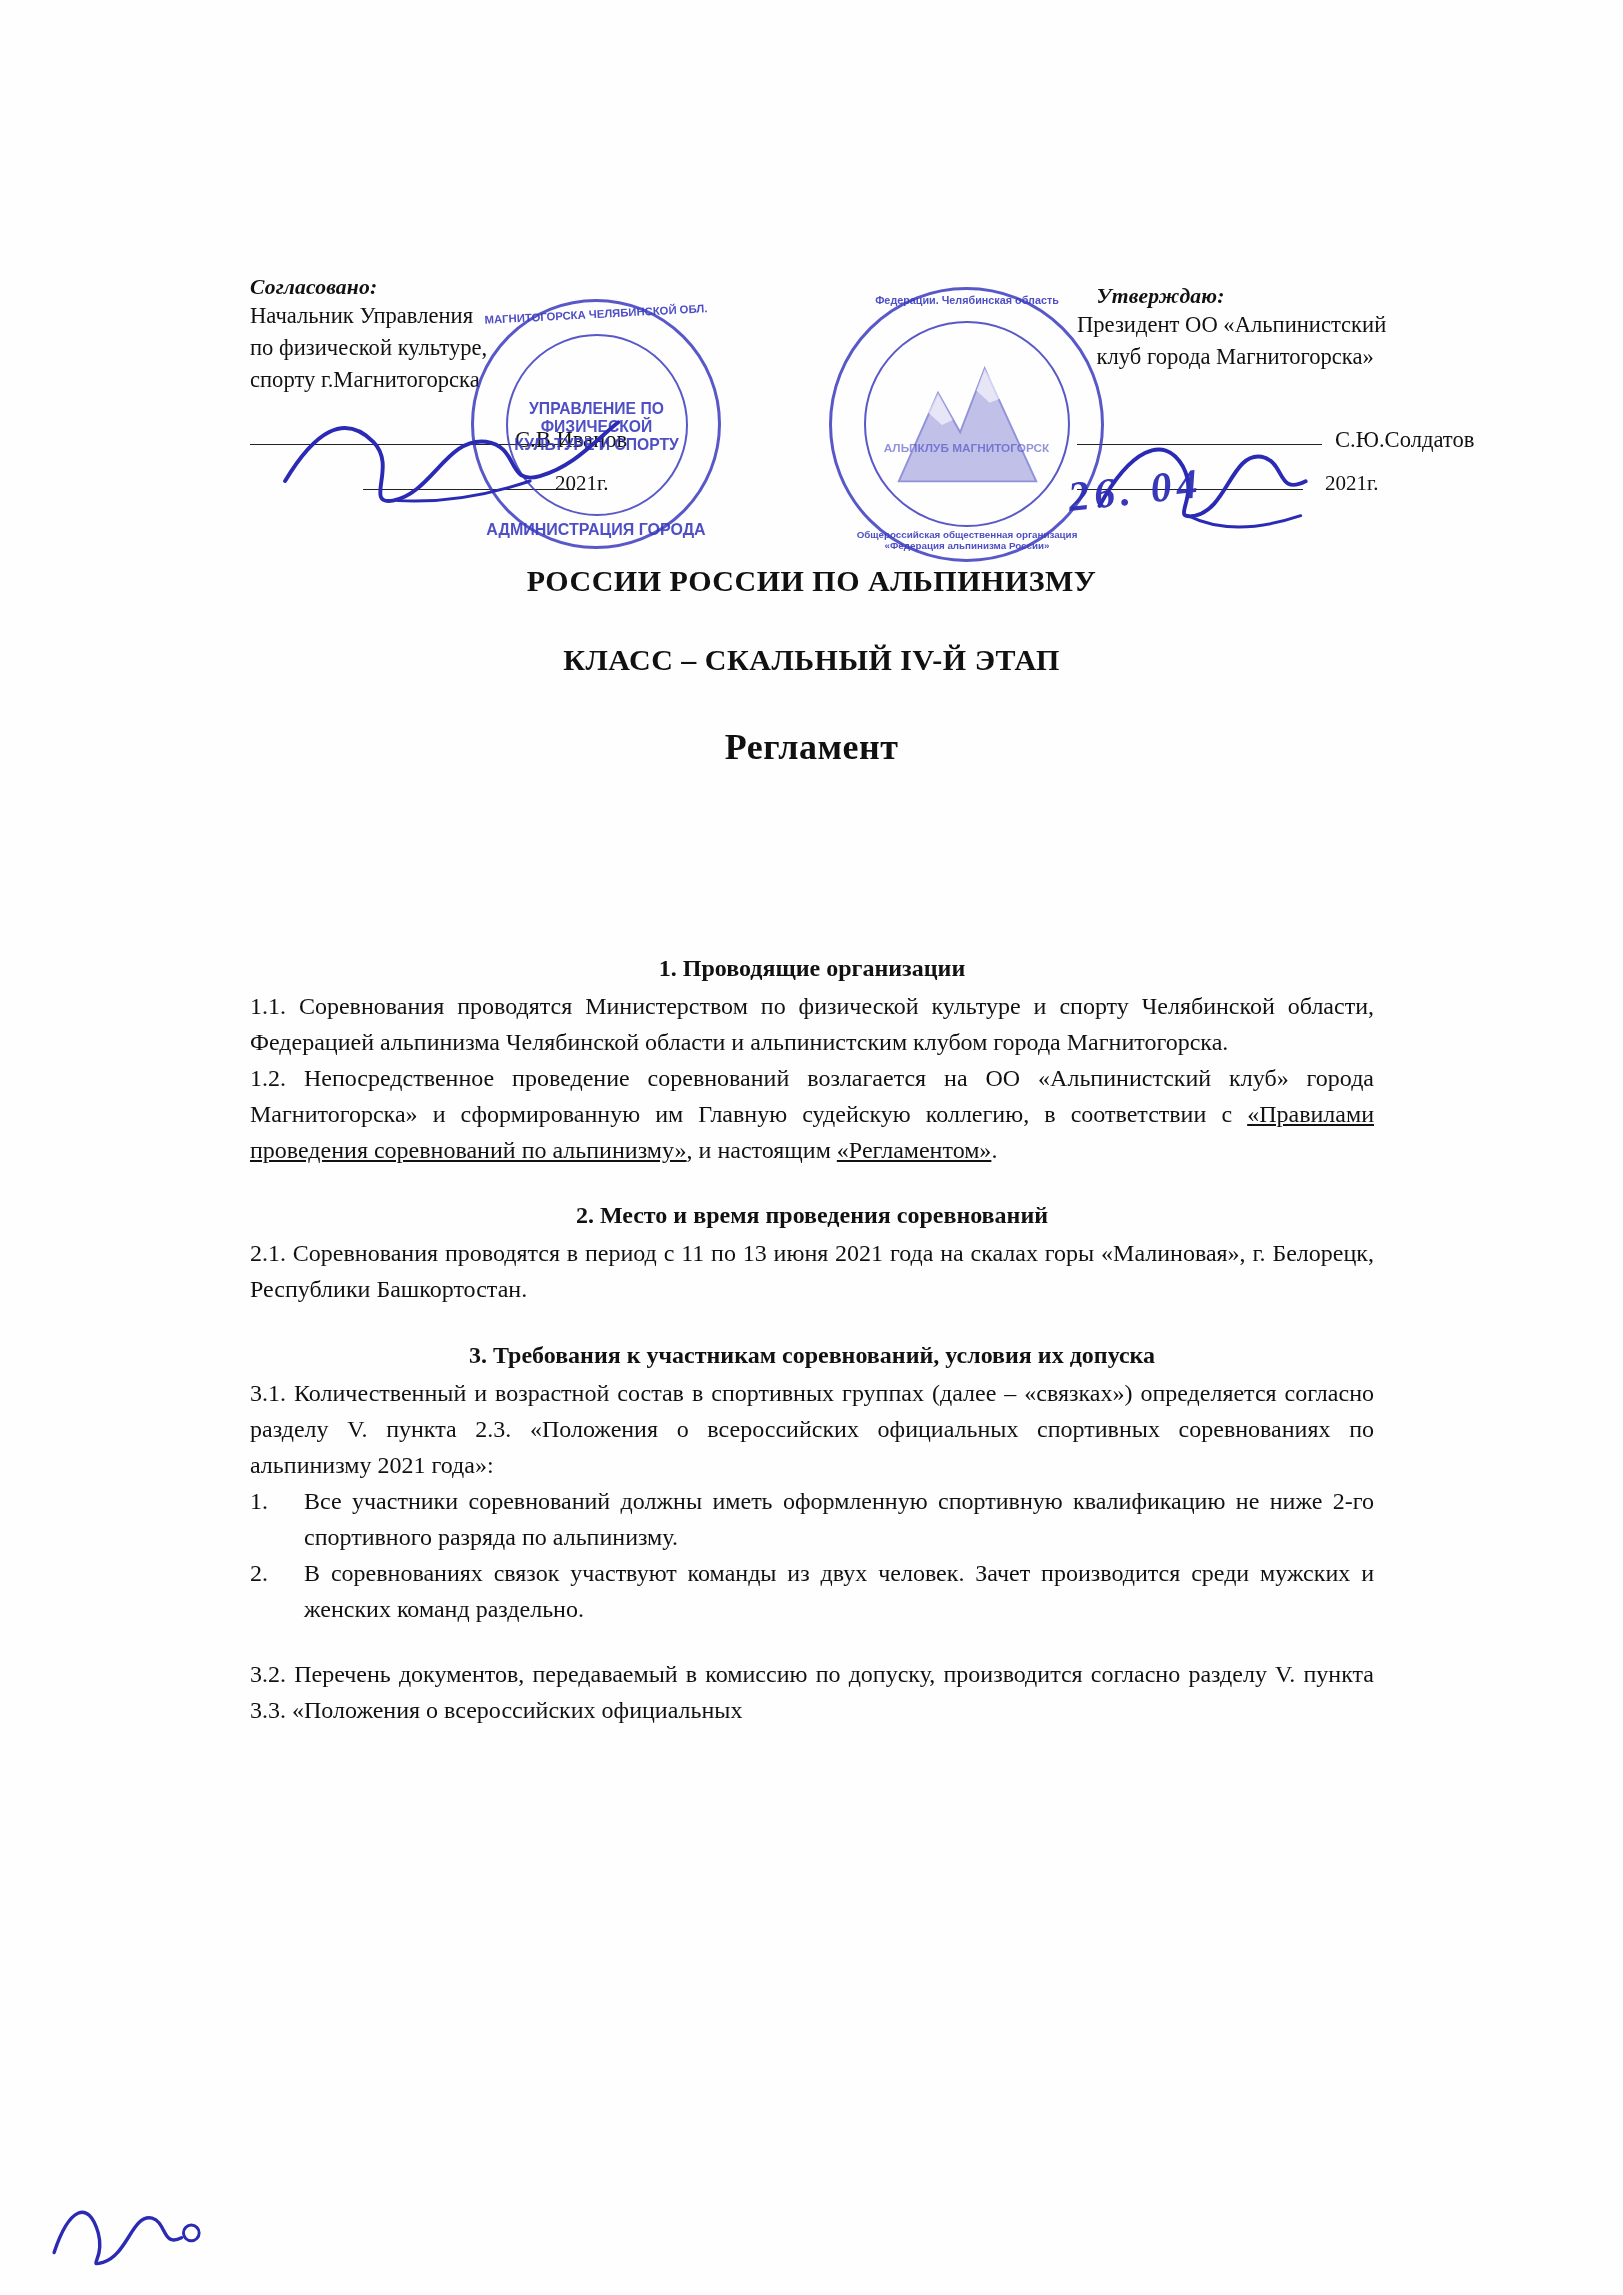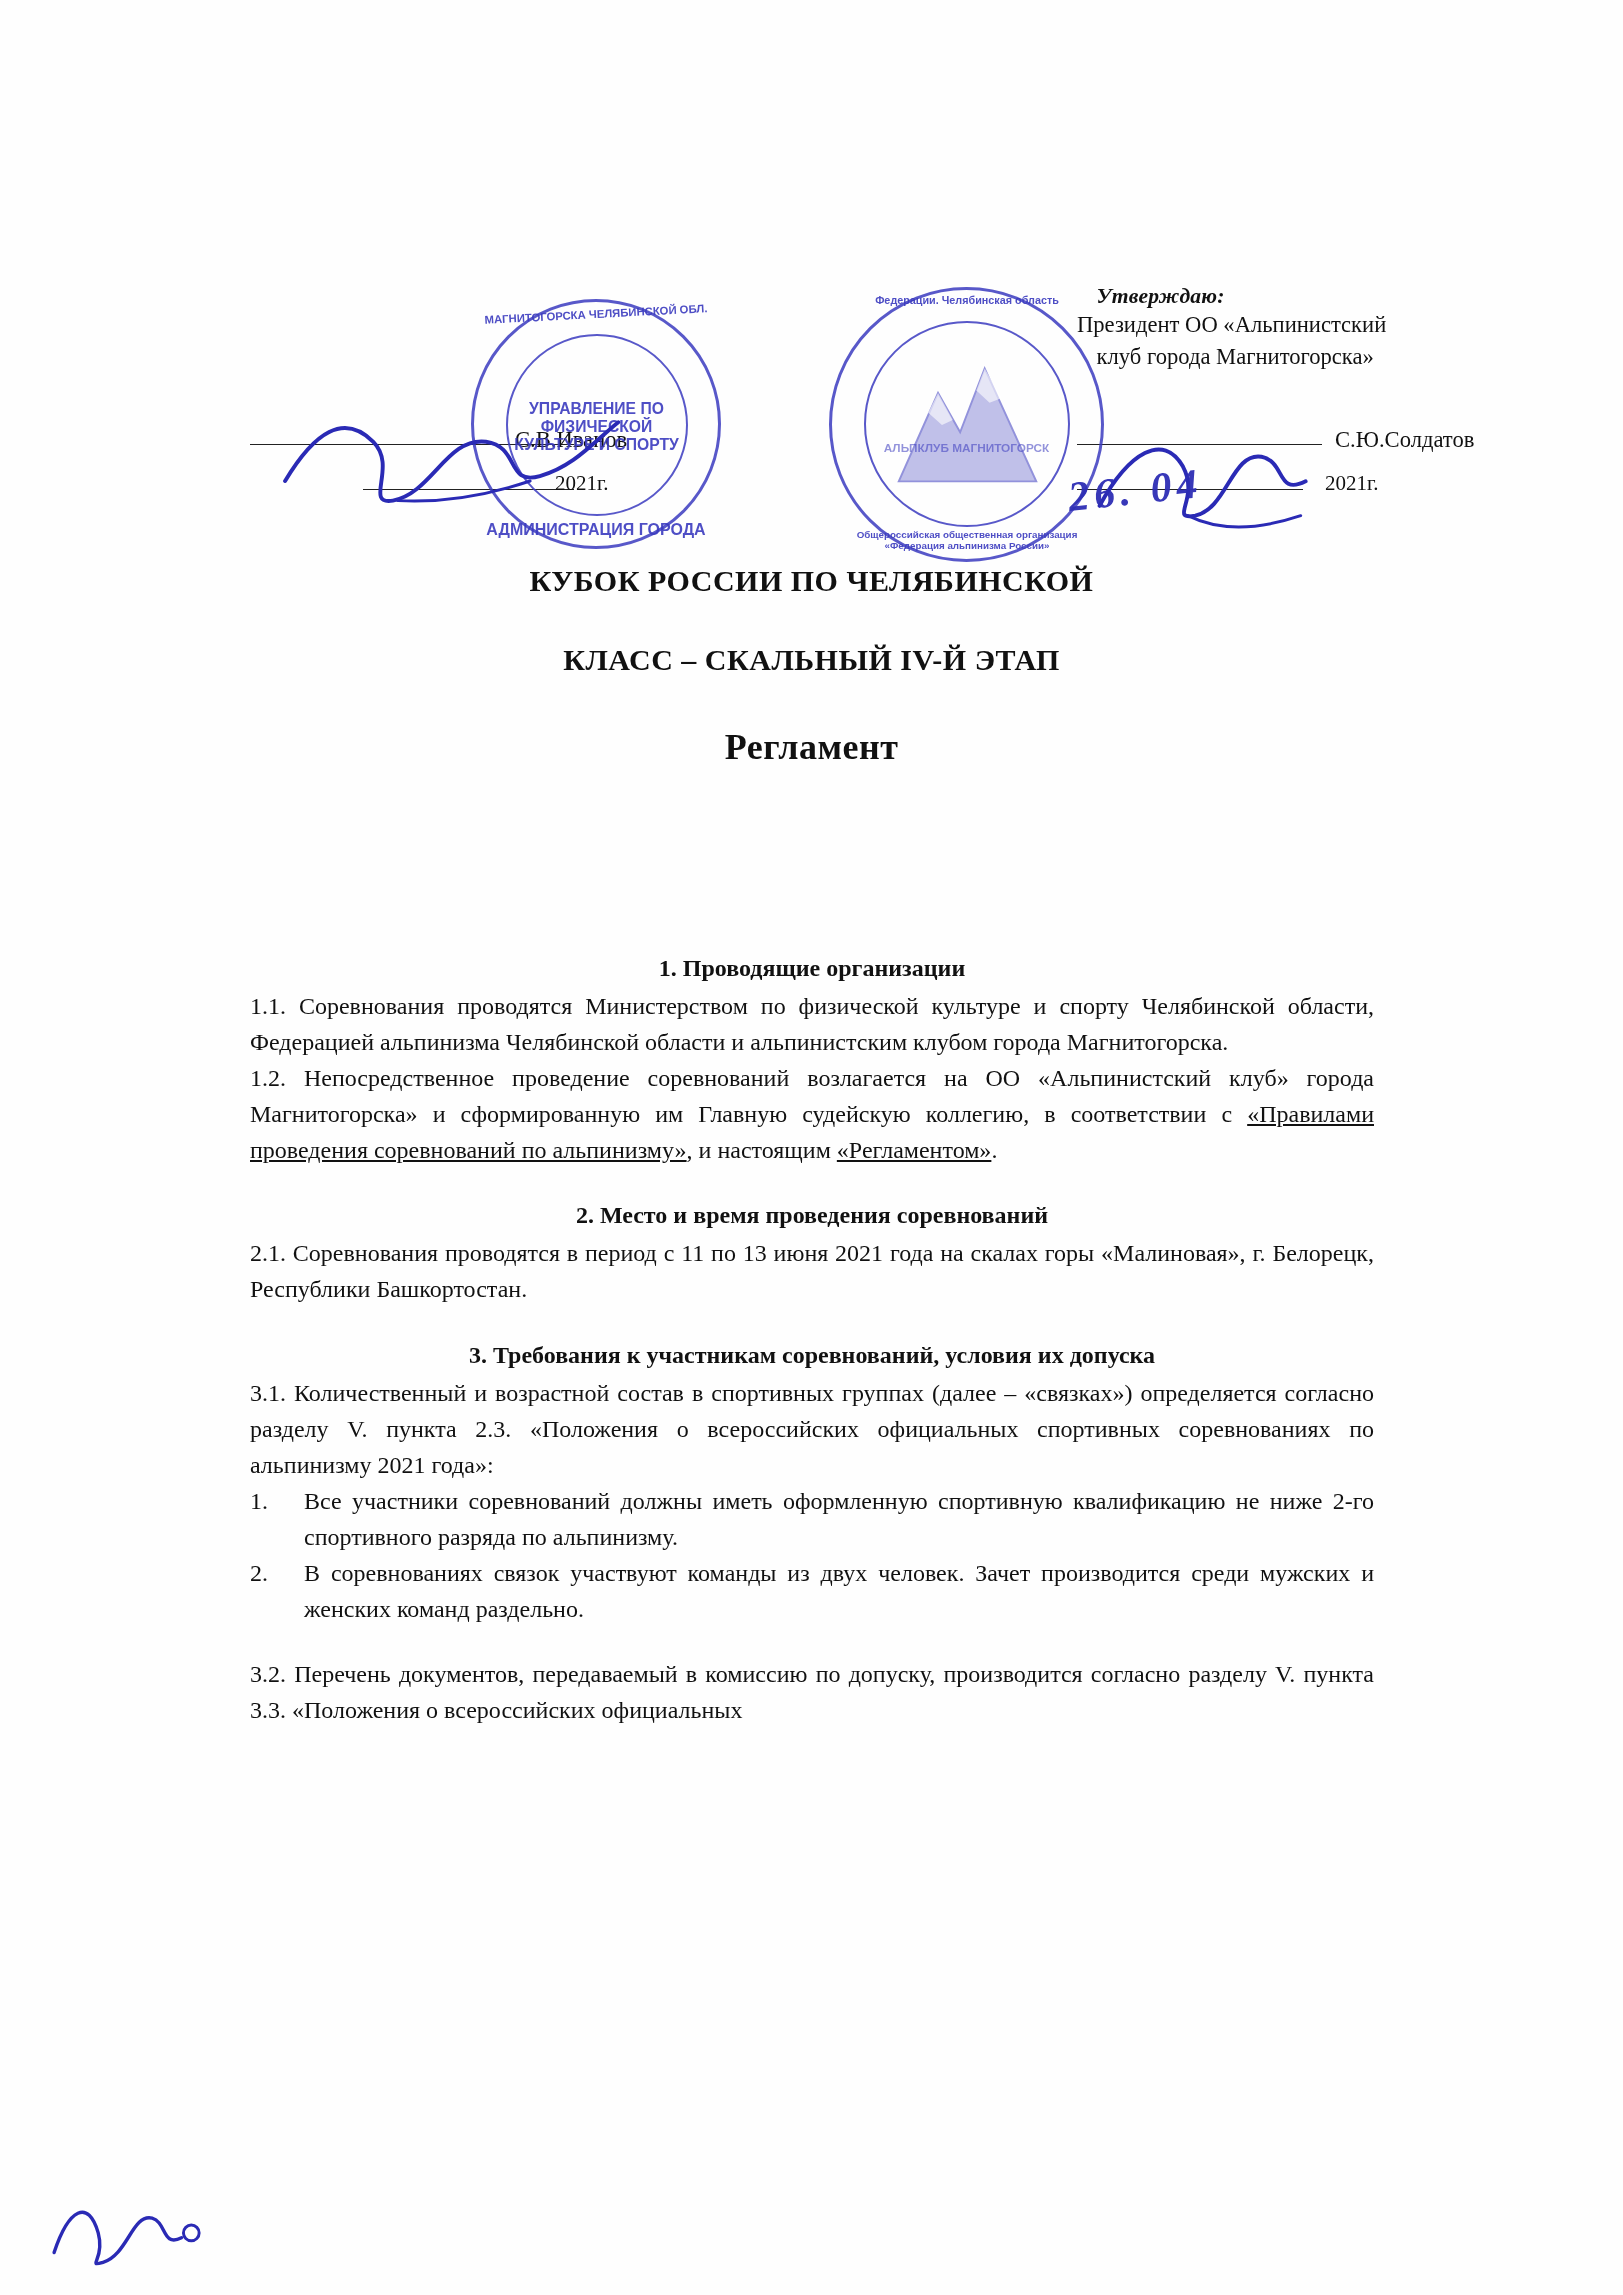--- a/index.html
+++ b/index.html
@@ -157,20 +157,26 @@
     pointer-events: none;
   }
 </style>
 </head>
 <body>
 
 <div class="page">
 
   <div class="header">
 
+    <div class="hdr-left">
+      <div class="italic-label">Согласовано:</div>
+      <div class="hdr-line">Начальник  Управления</div>
+      <div class="hdr-line">по  физической культуре,</div>
+      <div class="hdr-line">спорту  г.Магнитогорска</div>
+    </div>
 
     <div class="sig-rule" style="left:250px; top:169px; width:324px;"></div>
     <div class="sig-name" style="left:515px; top:152px;">С.В.Иванов</div>
     <div class="sig-rule" style="left:363px; top:214px; width:211px;"></div>
     <div class="sig-year" style="left:555px; top:196px;">2021г.</div>
 
     <div class="hdr-right">
       <div class="italic-label" style="margin-left:19.6px;">Утверждаю:</div>
       <div class="hdr-line">Президент ОО «Альпинистский</div>
       <div class="hdr-line" style="margin-left:19.6px;">клуб города Магнитогорска»</div>
@@ -209,21 +215,21 @@
     <path d="M240 250 C300 280 380 280 470 250" fill="none" stroke="#2a2ab5" stroke-width="6" stroke-linecap="round"></path>
   </svg>
 
   <div class="hand-date" style="left:1068px; top:466px;">26. 04</div>
 
   <svg class="ink-svg" width="177" height="98" style="left:44px; top:2179px;" viewBox="0 0 360 200">
     <path d="M20 150 C50 60 90 40 110 110 C125 165 85 180 120 170 C170 155 180 70 220 80 C250 88 240 140 280 120" fill="none" stroke="#2a2ab5" stroke-width="7" stroke-linecap="round"></path>
     <circle cx="300" cy="110" r="16" fill="none" stroke="#2a2ab5" stroke-width="6"></circle>
   </svg>
 
-  <div class="title-main" id="title1">КУБОК РОССИИ  ПО ЧЕЛЯБИНСКОЙ</div>
+  <div class="title-main" id="title1">РОССИИ РОССИИ  ПО АЛЬПИНИЗМУ</div>
   <div class="title-main" id="title2">КЛАСС – СКАЛЬНЫЙ  IV-Й ЭТАП</div>
   <div class="title-main" id="title3">Регламент</div>
 
   <div class="body">
 
     <p class="sec-head">1. Проводящие организации</p>
     <p>1.1. Соревнования проводятся Министерством по физической культуре и спорту Челябинской области, Федерацией альпинизма Челябинской области и альпинистским клубом города Магнитогорска.</p>
 
     <p>
       <span>1.2. Непосредственное проведение соревнований возлагается на ОО «Альпинистский клуб» города Магнитогорска» и сформированную им Главную судейскую коллегию,  в соответствии с </span><span class="u">«Правилами проведения соревнований по альпинизму»</span><span>, и настоящим </span><span class="u">«Регламентом»</span><span>.</span>

